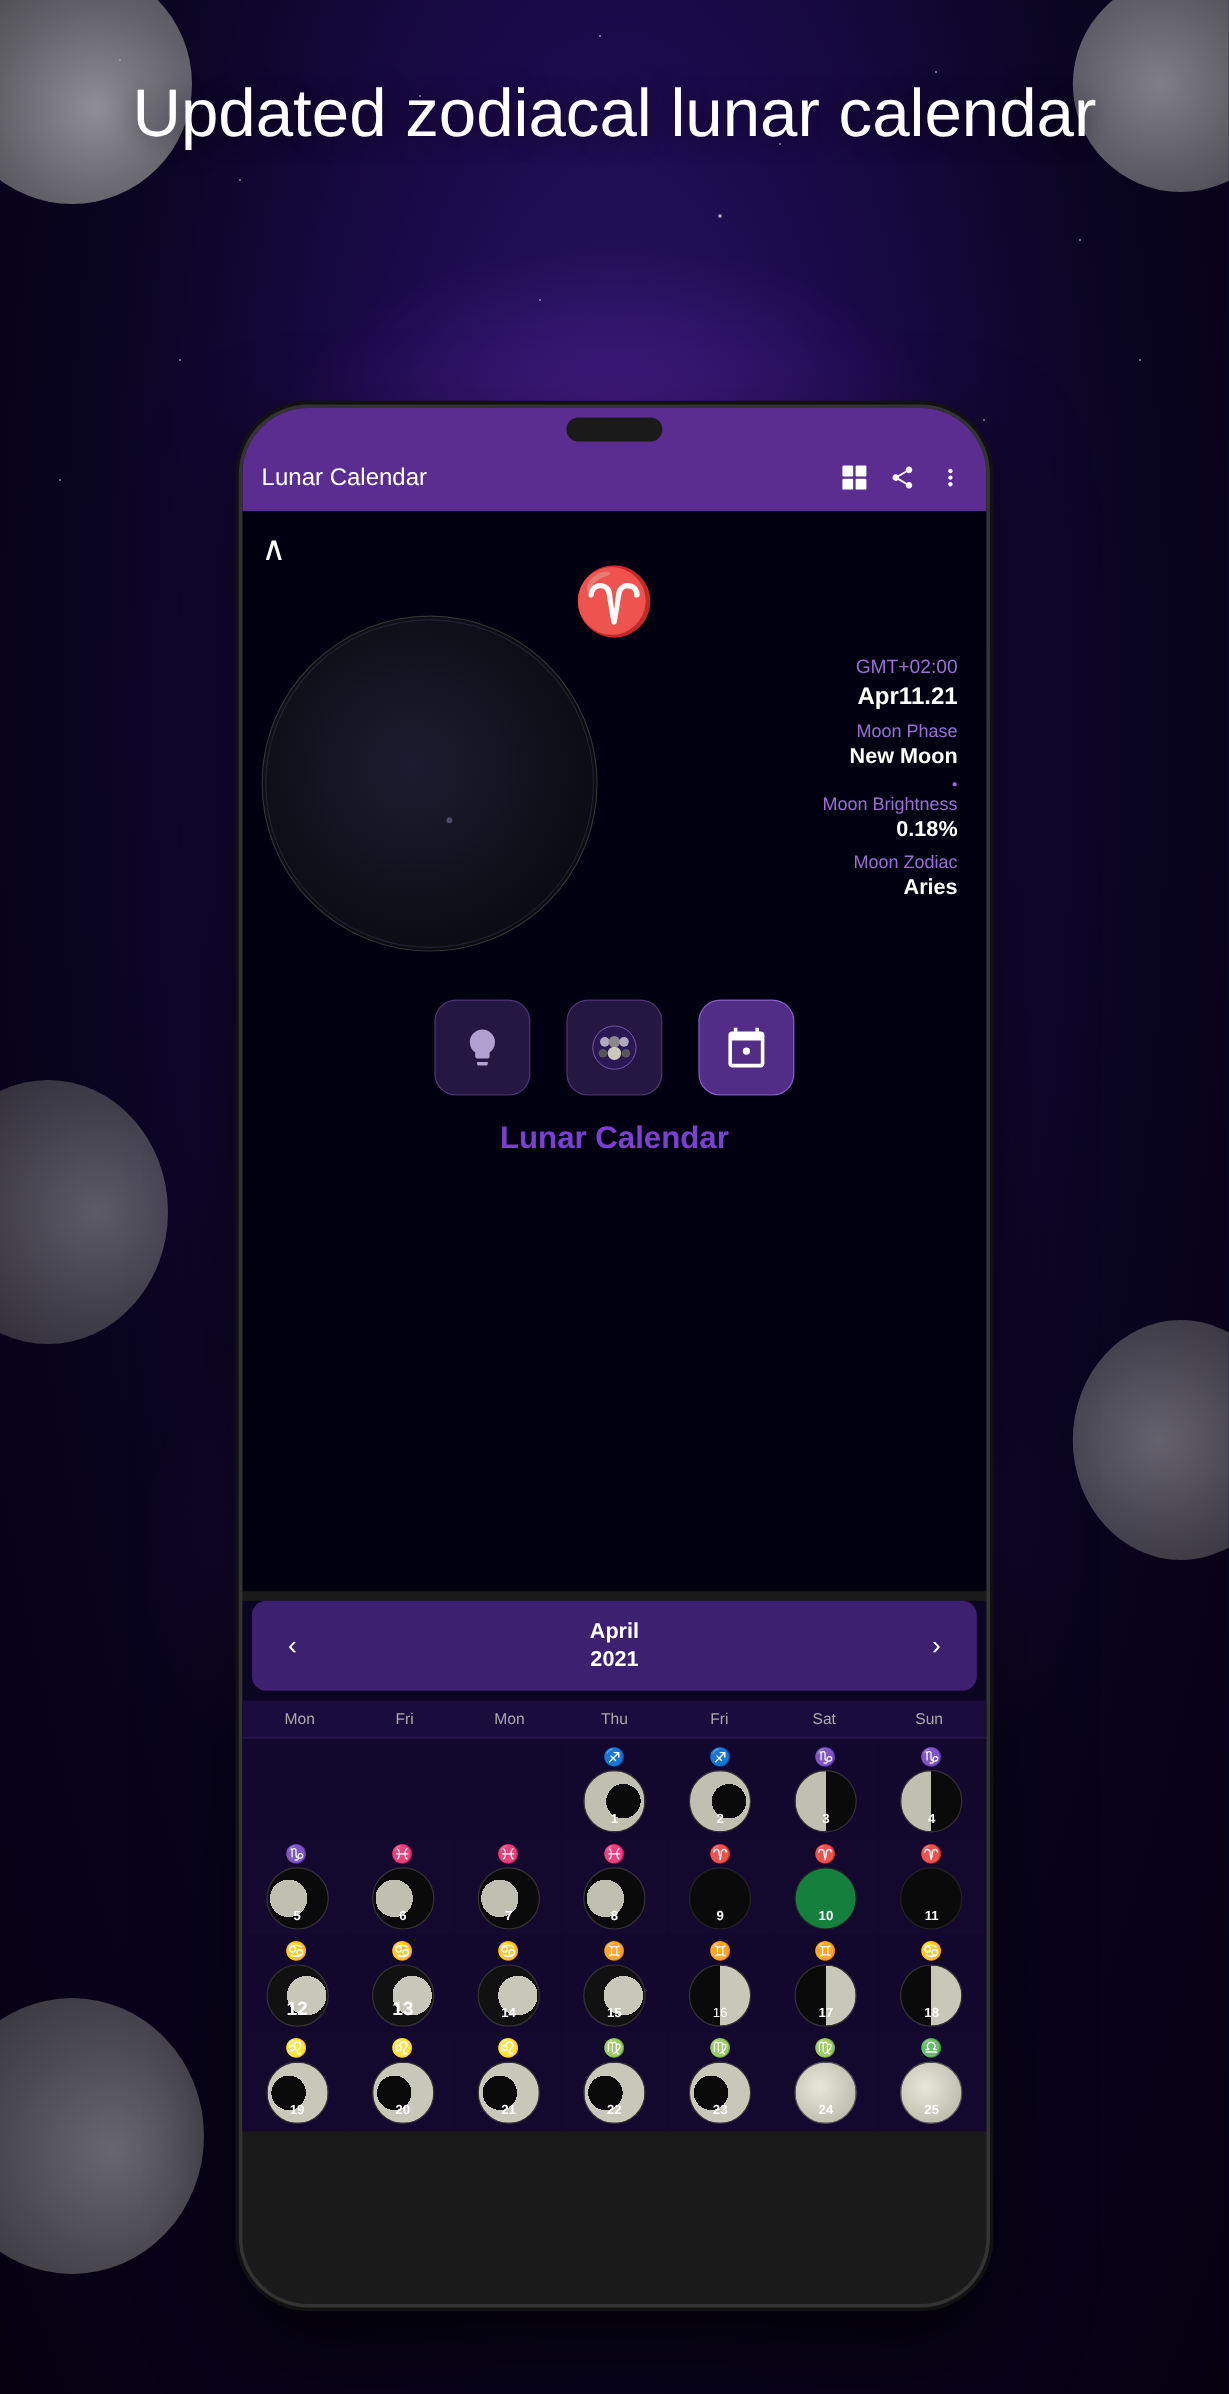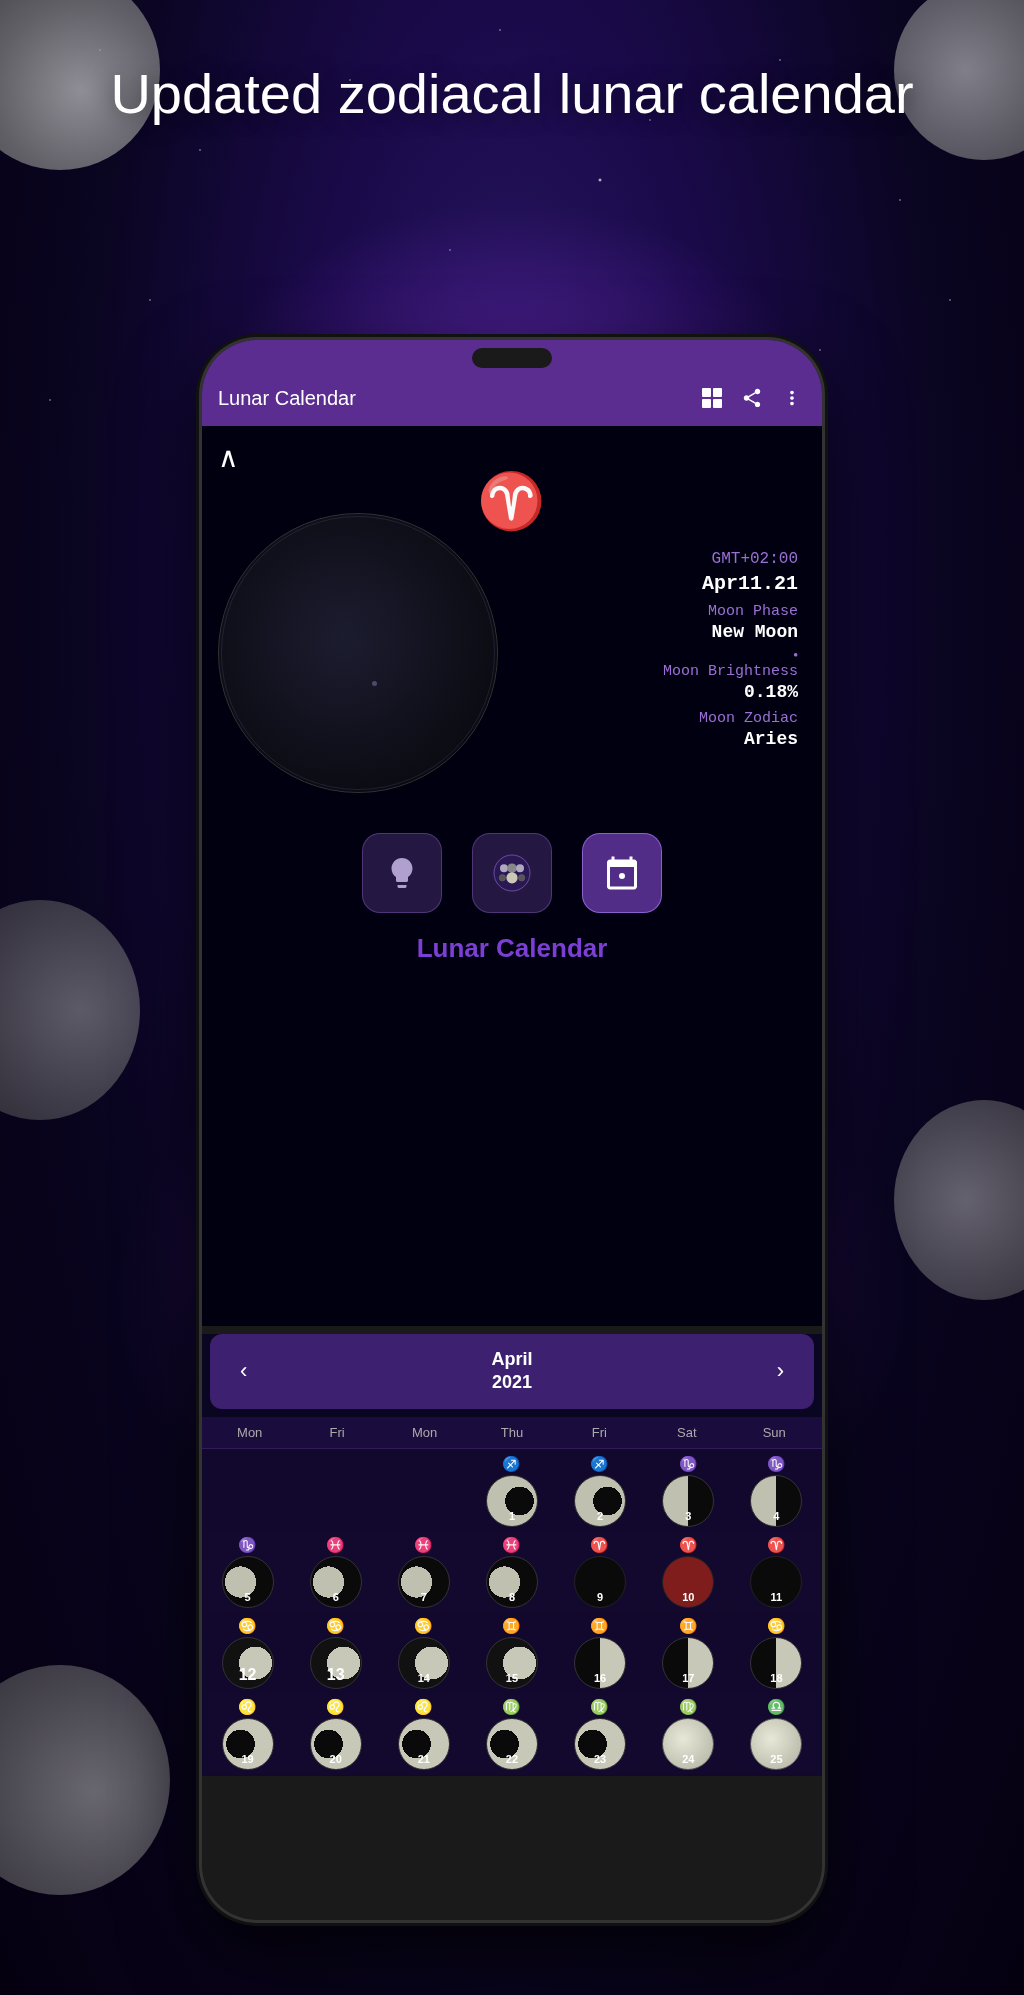--- a/index.html
+++ b/index.html
@@ -217,21 +217,20 @@
       font-size: 28px;
       padding: 5px 16px;
       cursor: pointer;
     }
 
     .moon-content {
       display: flex;
       align-items: center;
       padding: 10px 16px;
       gap: 20px;
-      font-family: Liberation Mono, monospace;
     }
 
     .moon-circle-container {
       width: 280px;
       height: 280px;
       flex-shrink: 0;
     }
 
     .moon-circle {
       width: 280px;
@@ -609,21 +608,21 @@
           <div style="display: flex; flex-direction: column; align-items: center; position: relative; width: 58px; height: 72px;">
             <div style="font-size: 15px; color: white; z-index: 5; margin-bottom: 2px; text-align: center;">♈</div>
             <div style="width: 52px; height: 52px; border-radius: 50%; background: rgb(10, 10, 10); border: 1px solid rgb(34, 34, 34); position: relative;">
               <div style="font-size: 11px; color: white; font-weight: bold; position: absolute; bottom: 4px; left: 50%; transform: translateX(-50%); z-index: 5;">9</div>
             </div>
           </div>
         </div>
         <div style="display: flex; flex-direction: column; align-items: center; justify-content: center; min-height: 80px; position: relative; padding: 4px 2px; background: rgba(20, 10, 50, 0.6); cursor: pointer;">
           <div style="display: flex; flex-direction: column; align-items: center; position: relative; width: 58px; height: 72px;">
             <div style="font-size: 15px; color: white; z-index: 5; margin-bottom: 2px; text-align: center;">♈</div>
-            <div style="width: 52px; height: 52px; border-radius: 50%; background: #7f1d1d; border: 1px solid rgb(34, 34, 34); position: relative;">
+            <div style="width: 52px; height: 52px; border-radius: 50%; background: #15803d; border: 1px solid rgb(34, 34, 34); position: relative;">
               <div style="font-size: 11px; color: white; font-weight: bold; position: absolute; bottom: 4px; left: 50%; transform: translateX(-50%); z-index: 5;">10</div>
             </div>
           </div>
         </div>
         <div style="display: flex; flex-direction: column; align-items: center; justify-content: center; min-height: 80px; position: relative; padding: 4px 2px; background: rgba(20, 10, 50, 0.6); cursor: pointer;">
           <div style="display: flex; flex-direction: column; align-items: center; position: relative; width: 58px; height: 72px;">
             <div style="font-size: 15px; color: white; z-index: 5; margin-bottom: 2px; text-align: center;">♈</div>
             <div style="width: 52px; height: 52px; border-radius: 50%; background: rgb(10, 10, 10); border: 1px solid rgb(34, 34, 34); position: relative;">
               <div style="font-size: 11px; color: white; font-weight: bold; position: absolute; bottom: 4px; left: 50%; transform: translateX(-50%); z-index: 5;">11</div>
             </div>
@@ -658,21 +657,21 @@
             <div style="font-size: 15px; color: white; z-index: 5; margin-bottom: 2px; text-align: center;">♊</div>
             <div style="width: 52px; height: 52px; border-radius: 50%; background: radial-gradient(circle at 65% 50%, rgb(200, 200, 184) 40%, rgb(17, 17, 17) 40%); border: 1px solid rgb(51, 51, 51); position: relative;">
               <div style="font-size: 11px; color: white; font-weight: bold; position: absolute; bottom: 4px; left: 50%; transform: translateX(-50%); z-index: 5;">15</div>
             </div>
           </div>
         </div>
         <div style="display: flex; flex-direction: column; align-items: center; justify-content: center; min-height: 80px; position: relative; padding: 4px 2px; background: rgba(20, 10, 50, 0.4); cursor: pointer;">
           <div style="display: flex; flex-direction: column; align-items: center; position: relative; width: 58px; height: 72px;">
             <div style="font-size: 15px; color: white; z-index: 5; margin-bottom: 2px; text-align: center;">♊</div>
             <div style="width: 52px; height: 52px; border-radius: 50%; background: linear-gradient(90deg, rgb(10, 10, 10) 50%, rgb(200, 200, 184) 50%); border: 1px solid rgb(51, 51, 51); position: relative;">
-              <div style="font-size: 11px; color: white; font-weight: bold; position: absolute; bottom: 4px; left: 50%; transform: translateX(-50%); z-index: 5;">16</div>
+              <div style="font-size: 11px; color: white; font-weight: normal; position: absolute; bottom: 4px; left: 50%; transform: translateX(-50%); z-index: 5;">16</div>
             </div>
           </div>
         </div>
         <div style="display: flex; flex-direction: column; align-items: center; justify-content: center; min-height: 80px; position: relative; padding: 4px 2px; background: rgba(20, 10, 50, 0.4); cursor: pointer;">
           <div style="display: flex; flex-direction: column; align-items: center; position: relative; width: 58px; height: 72px;">
             <div style="font-size: 15px; color: white; z-index: 5; margin-bottom: 2px; text-align: center;">♊</div>
             <div style="width: 52px; height: 52px; border-radius: 50%; background: linear-gradient(90deg, rgb(10, 10, 10) 50%, rgb(200, 200, 184) 50%); border: 1px solid rgb(51, 51, 51); position: relative;">
               <div style="font-size: 11px; color: white; font-weight: bold; position: absolute; bottom: 4px; left: 50%; transform: translateX(-50%); z-index: 5;">17</div>
             </div>
           </div>

